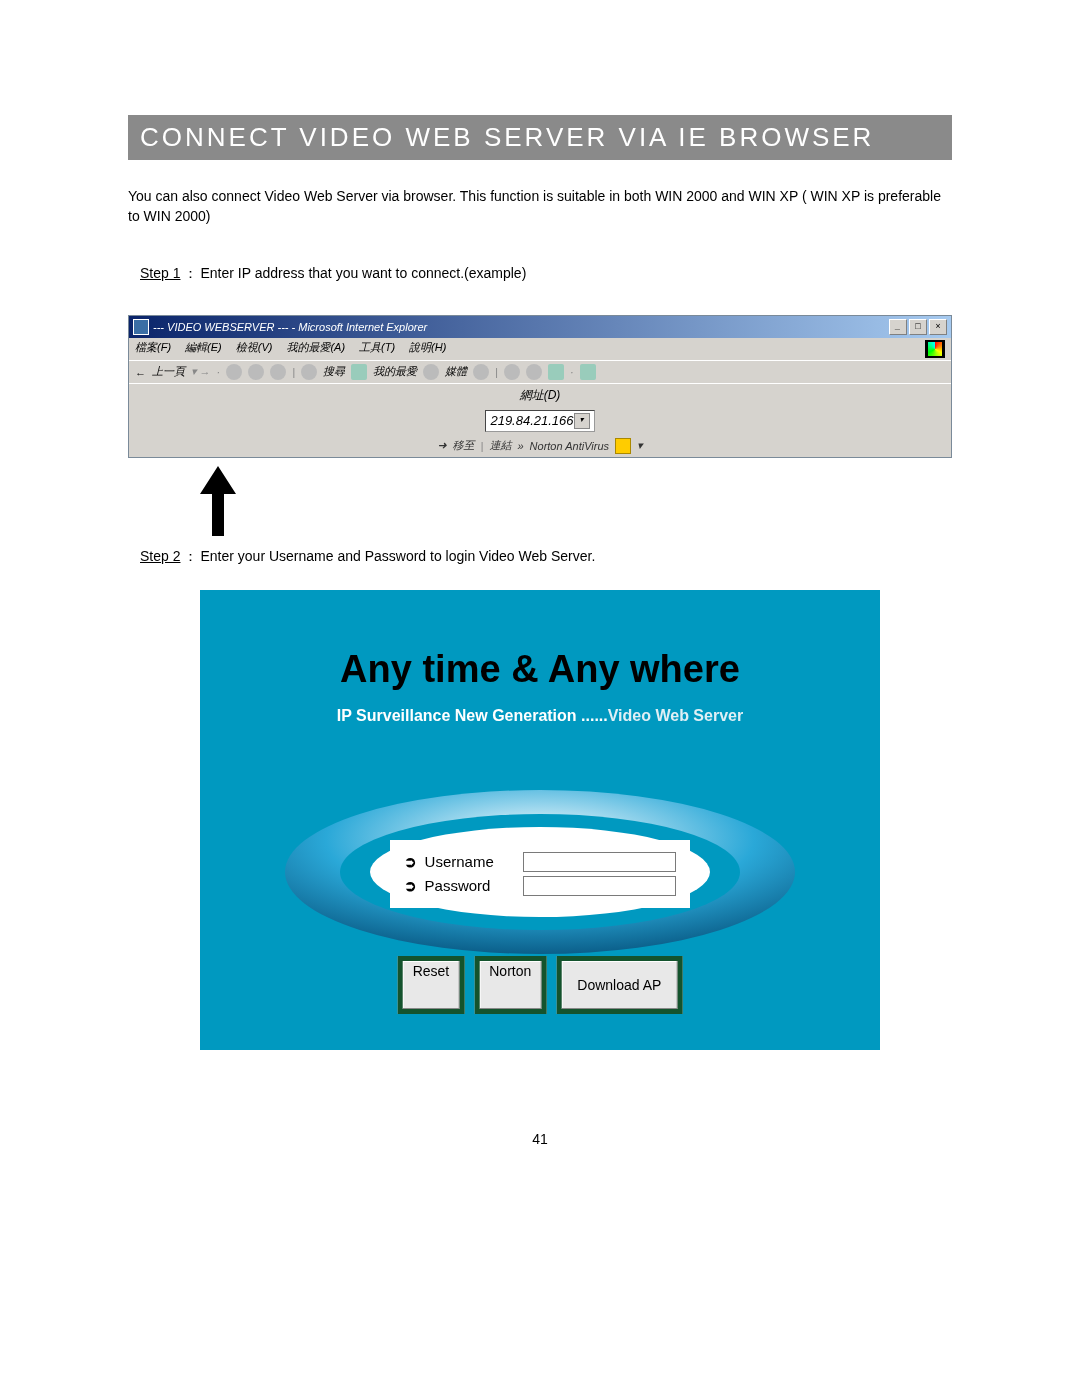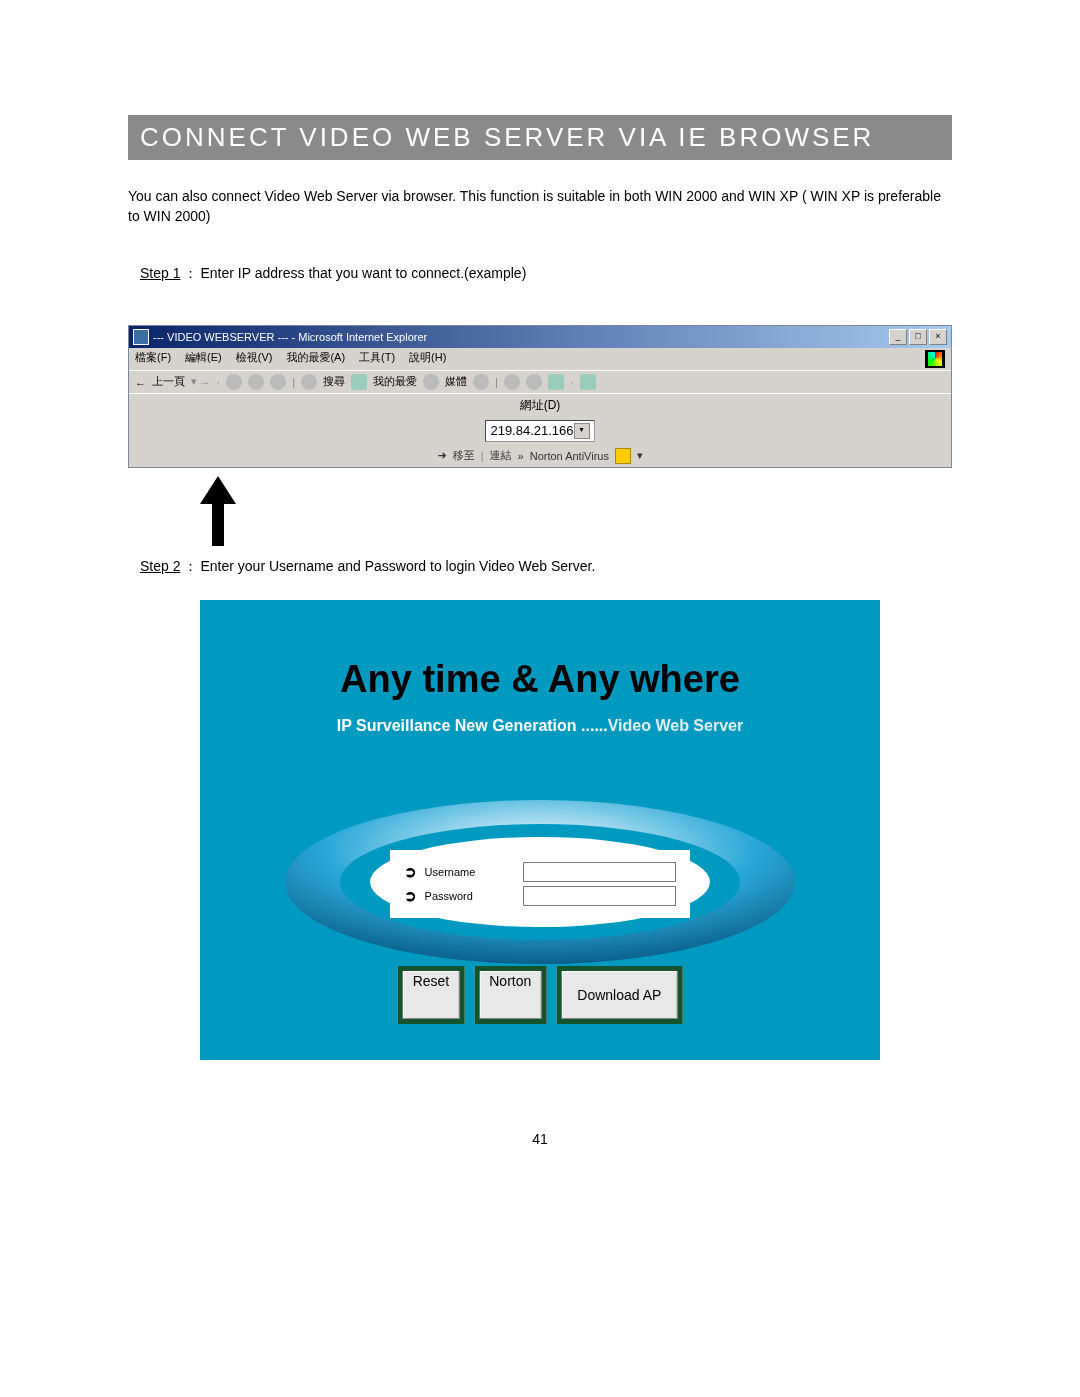--- a/index.html
+++ b/index.html
@@ -34,23 +34,24 @@
   .step-line {
     font-size: 14px;
     margin: 0 0 24px 12px;
   }
   .step-label { text-decoration: underline; }
   .step-colon { margin: 0 3px; }
 
   
   .ie-window {
     border: 1px solid #7a8a99;
-    margin: 42px 0 10px 0;
+    margin: 32px 0 10px 0;
     font-size: 11px;
     background: #d6d3ce;
+    font-style: italic;
   }
   .ie-title {
     background: linear-gradient(to right, #0a246a, #a6caf0);
     color: #fff;
     padding: 2px 4px;
     display: flex;
     align-items: center;
     justify-content: space-between;
     height: 18px;
     font-size: 11px;
@@ -142,21 +143,21 @@
   .cred-box{
     position:absolute;
     top:55px; left:50%; transform:translateX(-50%);
     background:#fff;
     padding:8px 14px;
     width:300px;
     box-sizing:border-box;
   }
   .cred-row{display:flex; align-items:center; gap:8px; margin:4px 0;}
   .cred-bullet{font-weight:bold; font-size:15px;}
-  .cred-label{font-size:11px; width:90px;}
+  .cred-label{font-size:15px; width:90px;}
   .cred-input{flex:1; height:18px; border:1px solid #7a7a7a; background:#fff;}
   .login-buttons{
     position:absolute;
     bottom:36px; left:50%; transform:translateX(-50%);
     display:flex; gap:10px;
   }
   .login-btn{
     background:#e8e8e8;
     border:5px solid #14532d;
     padding:2px 10px;

